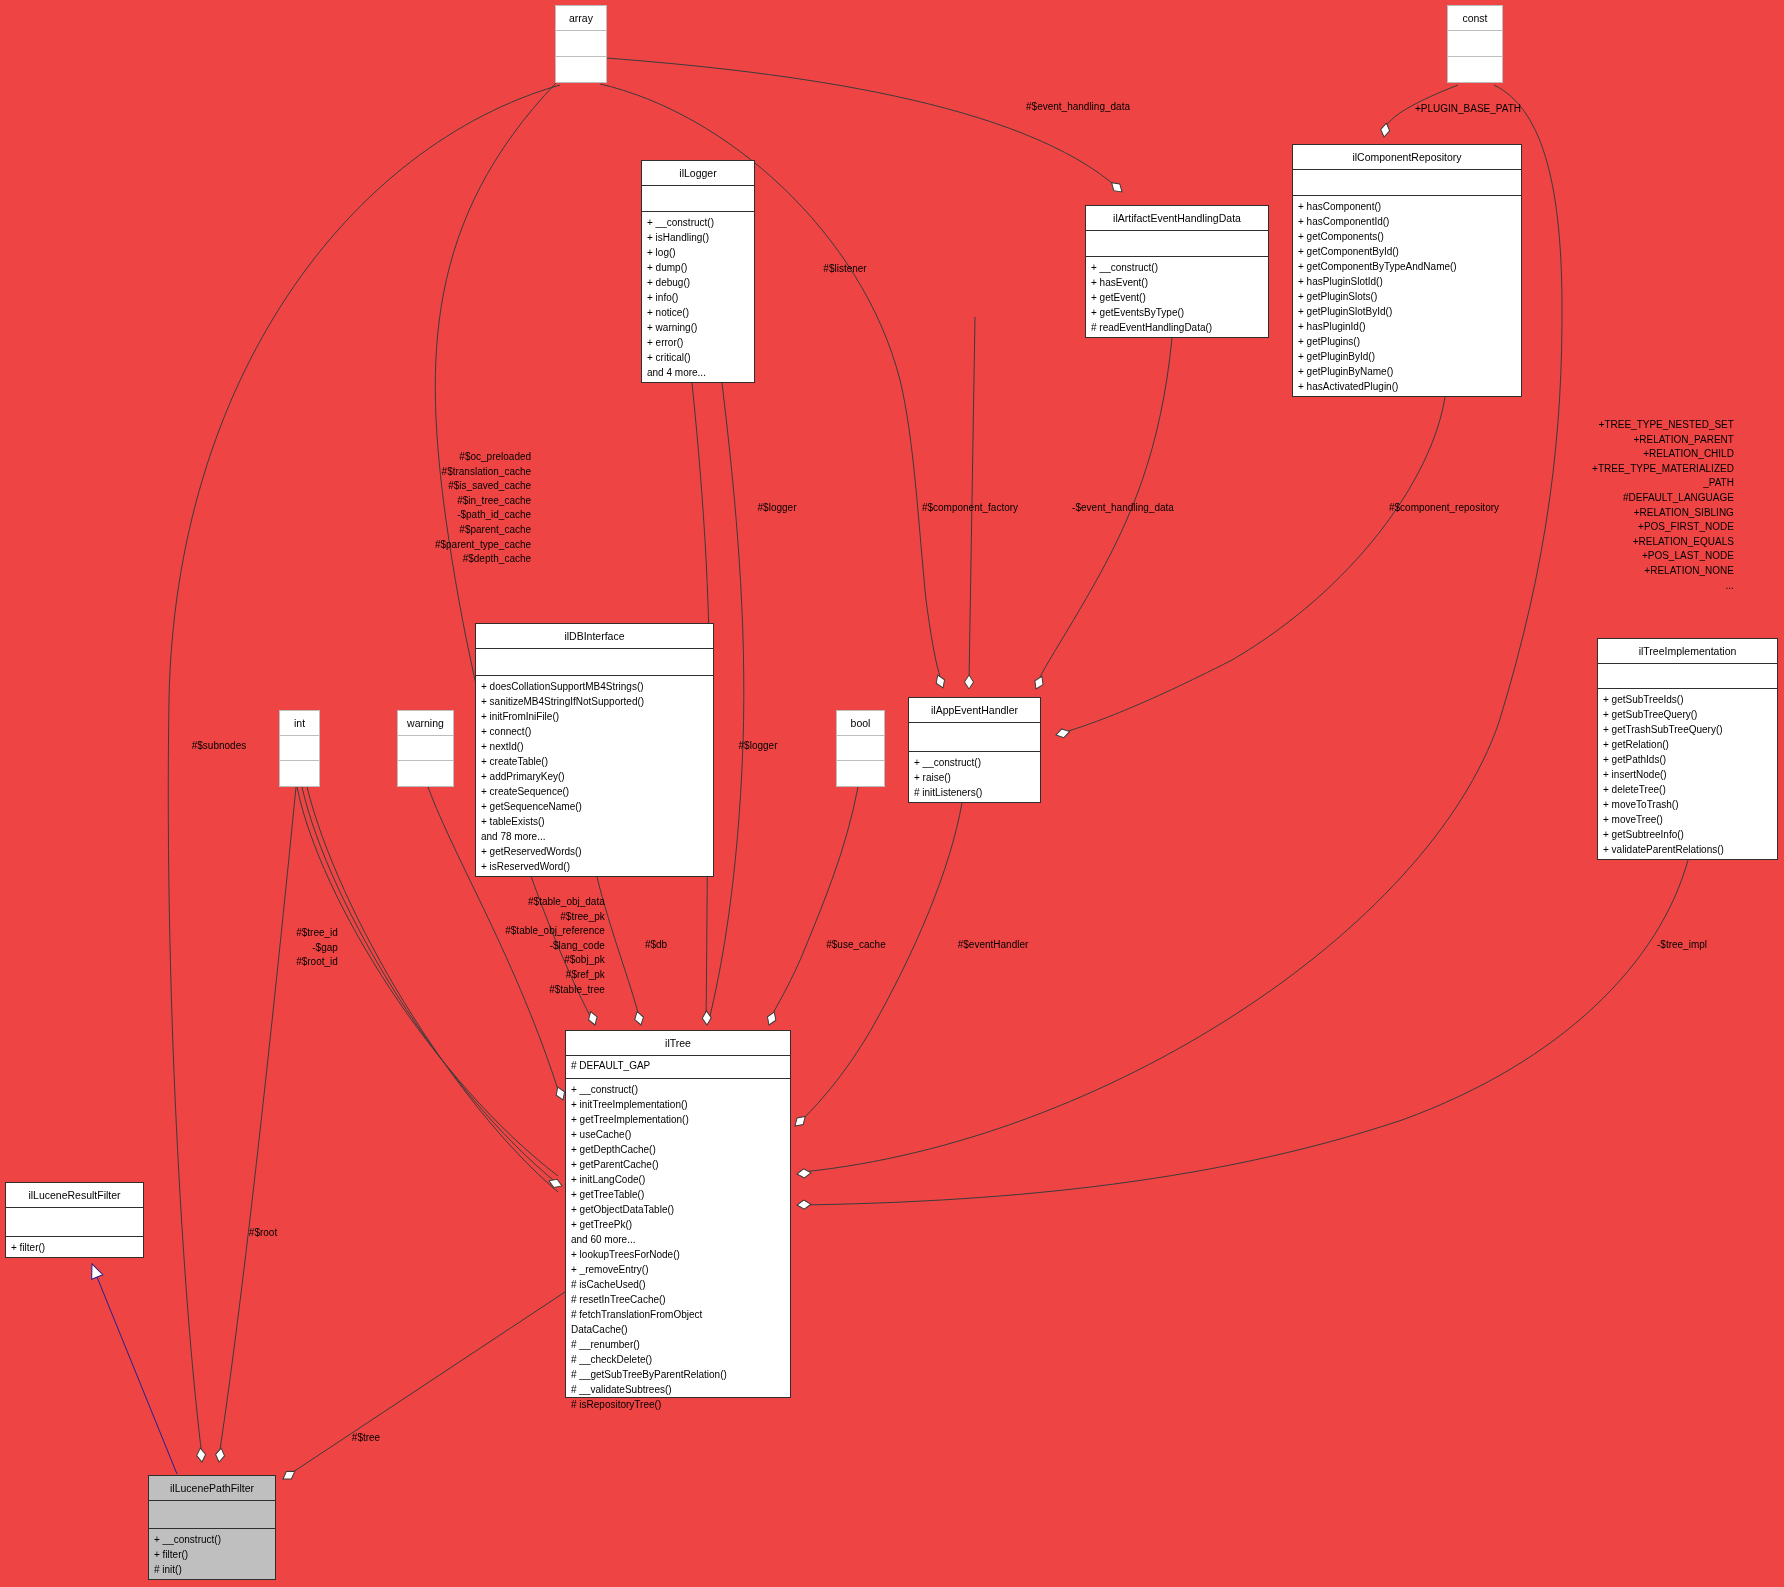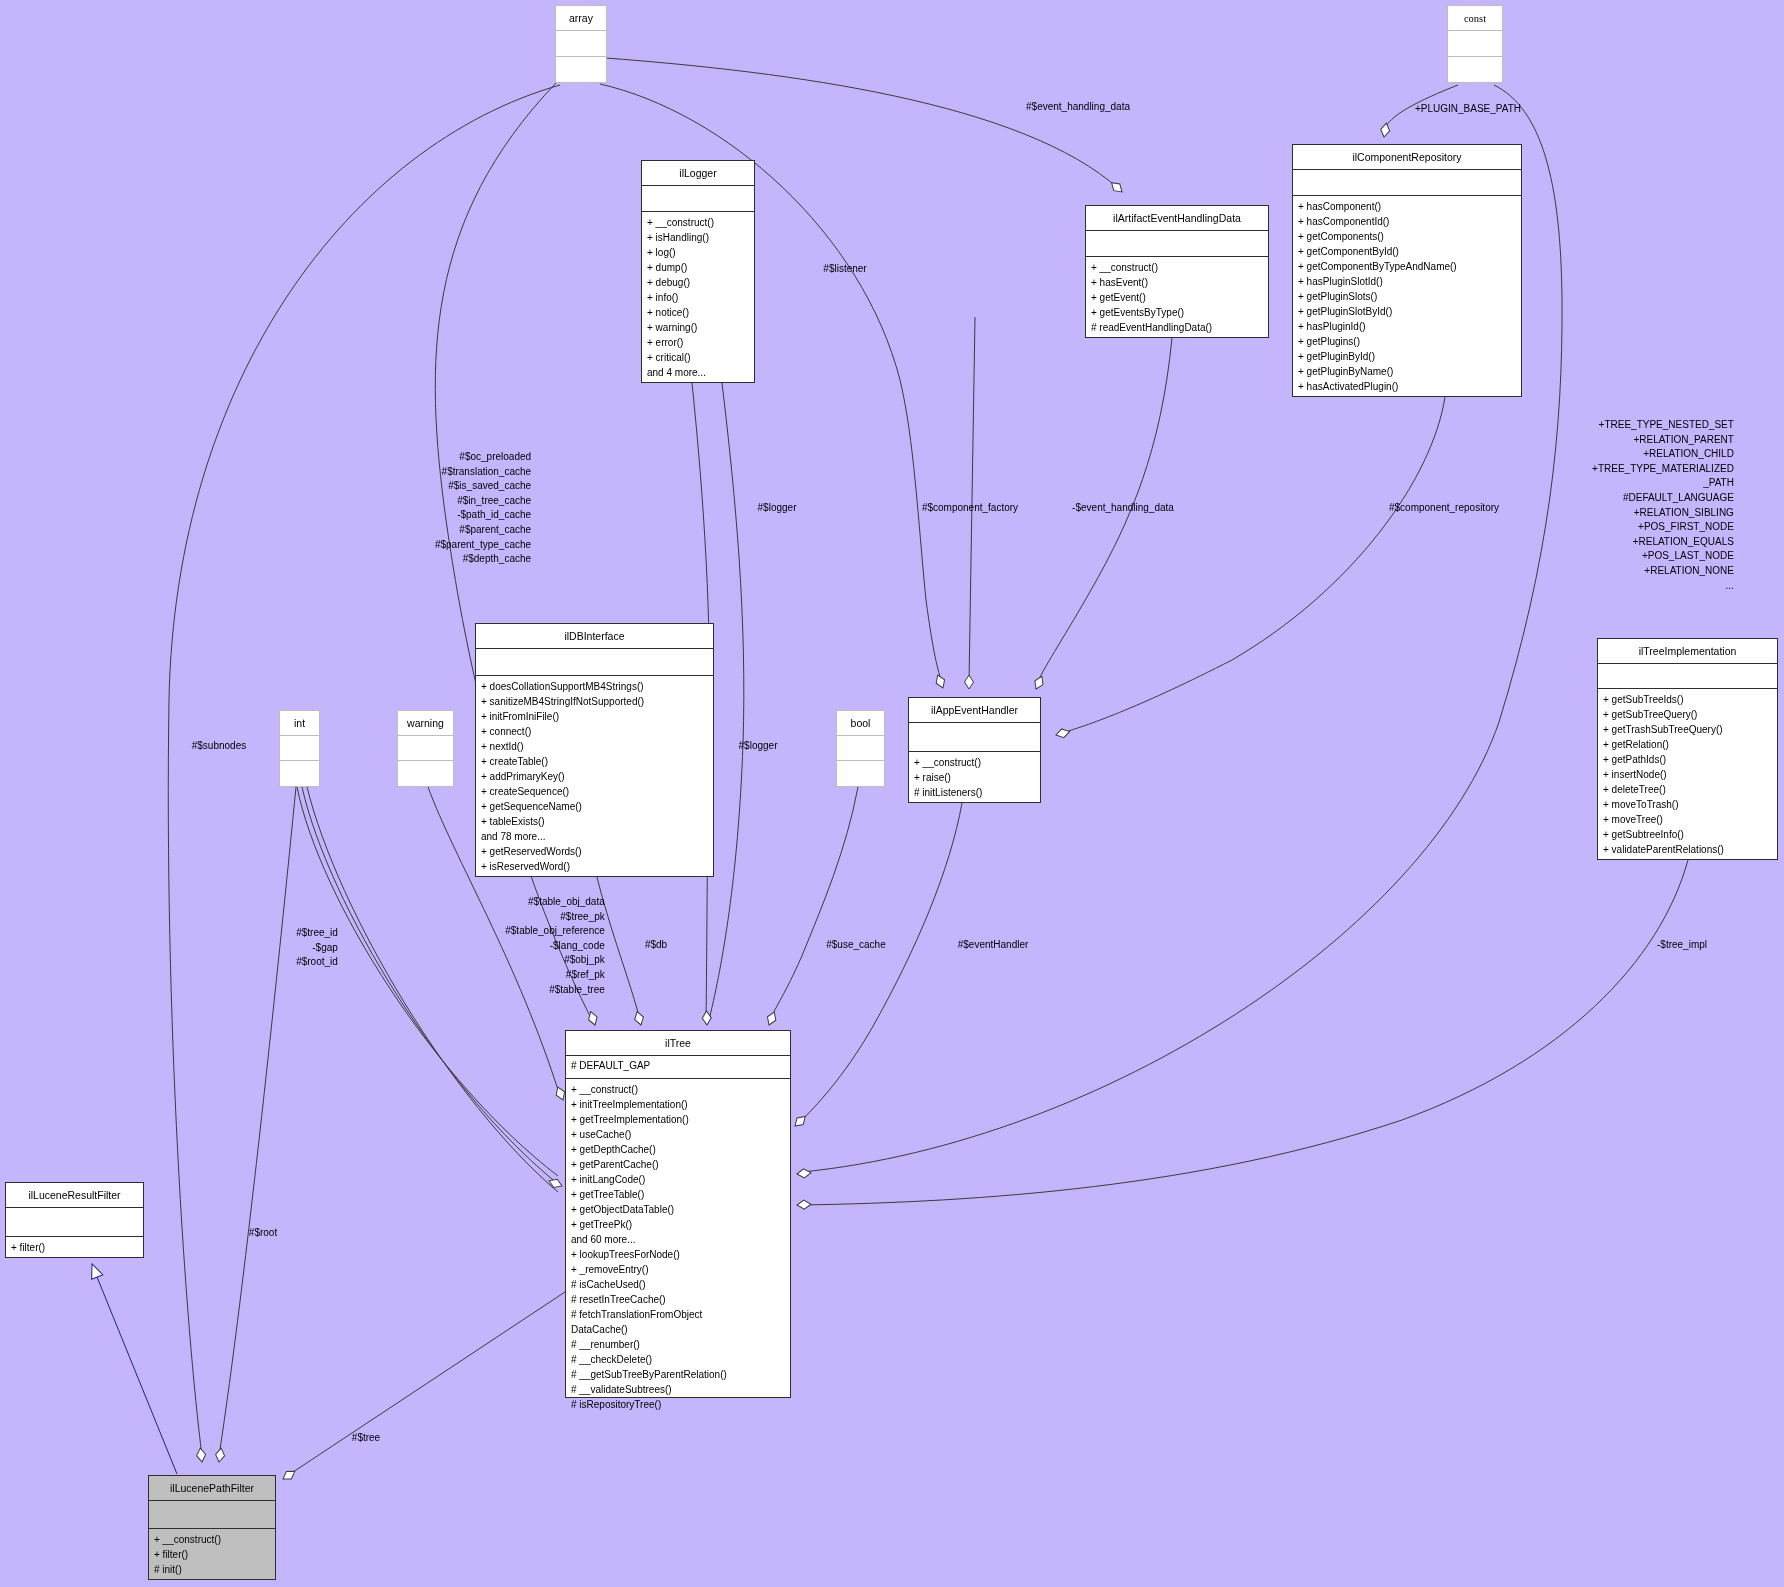--- a/index.html
+++ b/index.html
@@ -1,16 +1,16 @@
 <!DOCTYPE html>
 <html><head>
 <meta charset="utf-8">
 <style>
   html,body{margin:0;padding:0;background:#ffffff;}
-  #canvas{position:relative;width:1784px;height:1587px;background:#c4b5fd;
+  #canvas{position:relative;width:1784px;height:1587px;background:#ef4444;
           font-family:"Liberation Sans","DejaVu Sans",sans-serif;color:#000;}
   #edges{position:absolute;left:0;top:0;width:1784px;height:1587px;}
   #edges path, #edges line{fill:none;stroke:#3b3b3b;stroke-width:1;}
   #edges .dia{fill:#ffffff;stroke:#3b3b3b;stroke-width:1;}
   #edges .inh-line{stroke:#202090;}
   #edges .inh-tri{fill:#ffffff;stroke:#202090;stroke-width:1;}
   .uml{position:absolute;display:flex;flex-direction:column;background:#ffffff;
        border:1px solid #2e2e2e;box-sizing:border-box;font-size:10px;line-height:15px;}
   .uml .t{flex:0 0 auto;text-align:center;padding:5px 3px 4px 3px;font-size:10.5px;
           border-bottom:1px solid #2e2e2e;white-space:nowrap;overflow:hidden;}
@@ -74,21 +74,21 @@
 
     <line class="inh-line" x1="177" y1="1474" x2="97" y2="1277"></line>
     <polygon class="inh-tri" transform="translate(92,1264) rotate(-112)" points="0,0 -14,-6 -14,6"></polygon>
   </svg>
 
 <div class="uml ext" style="left: 555px; top: 5px; width: 52px; height: 78px;">
       <div class="t">array</div>
       <div class="a"></div>
       <div class="m"></div>
     </div>
-    <div class="uml ext" style="left: 1447px; top: 5px; width: 56px; height: 78px; font-family: Liberation Serif, serif;">
+    <div class="uml ext" style="left: 1447px; top: 5px; width: 56px; height: 78px;">
       <div class="t">const</div>
       <div class="a"></div>
       <div class="m"></div>
     </div>
     <div class="uml" style="left: 641px; top: 160px; width: 114px; height: 223px;">
       <div class="t">ilLogger</div>
       <div class="a"></div>
       <div class="m"><div>+ __construct()</div><div>+ isHandling()</div><div>+ log()</div><div>+ dump()</div><div>+ debug()</div><div>+ info()</div><div>+ notice()</div><div>+ warning()</div><div>+ error()</div><div>+ critical()</div><div>and 4 more...</div></div>
     </div>
     <div class="uml" style="left: 1085px; top: 205px; width: 184px; height: 133px;">

